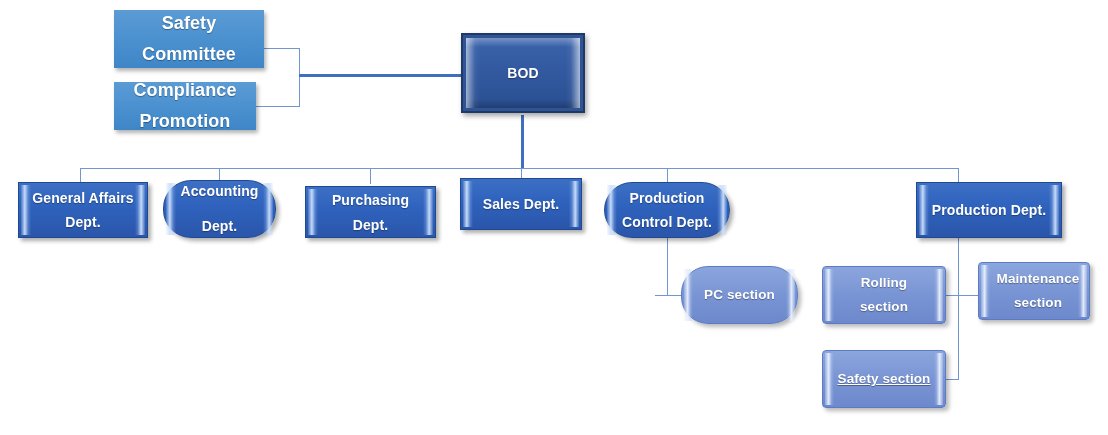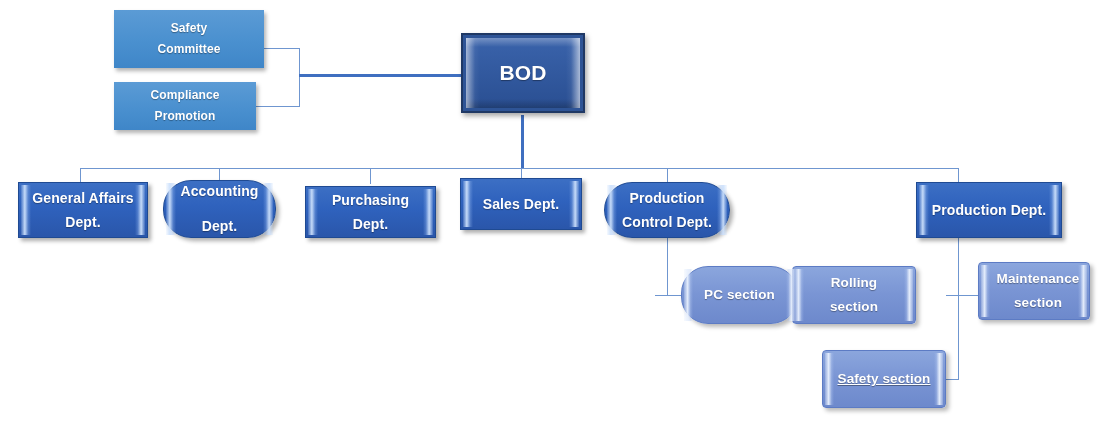--- a/index.html
+++ b/index.html
@@ -60,29 +60,29 @@
     position: relative;
     z-index: 3;
     padding: 0 12px;
     white-space: pre-line;
   }
 
   
   .node.flat {
     background: linear-gradient(180deg, #5b9bd5 0%, #4a90cf 55%, #3f86c8 100%);
     box-shadow: 2px 3px 4px rgba(0,0,0,0.30);
-    font-size: 12px;
+    font-size: 18px;
   }
 
   
   .node.bevel-dark {
     background: #2e5496;
     border: 2px solid #1f3864;
     box-shadow: 2px 3px 5px rgba(0,0,0,0.35);
-    font-size: 21px;
+    font-size: 14px;
   }
   .node.bevel-dark::before {
     content: "";
     position: absolute;
     left: 3px; top: 3px; right: 3px; bottom: 3px;
     background:
       linear-gradient(90deg,
         rgba(255,255,255,0.55) 0px,
         rgba(255,255,255,0.05) 9px,
         rgba(255,255,255,0.00) 14px,
@@ -212,21 +212,21 @@
     <span class="label">General Affairs
 Dept.</span>
   </div>
 
   <div class="node dept" style="left:163px; top:180px; width:113px; height:58px; line-height:1.25;border-radius:28px;">
     <span class="label">Accounting
 
 Dept.</span>
   </div>
 
-  <div class="node dept" style="left:305px; top:186px; width:131px; height:52px;">
+  <div class="node dept" style="left:305px; top:186px; width:131px; height:52px;align-items:flex-end;">
     <span class="label">Purchasing Dept.</span>
   </div>
 
   <div class="node dept" style="left:460px; top:178px; width:122px; height:52px;">
     <span class="label">Sales Dept.</span>
   </div>
 
   <div class="node dept" style="left:604px; top:182px; width:126px; height:56px;border-radius:28px;">
     <span class="label">Production
 Control Dept.</span>
@@ -234,21 +234,21 @@
 
   <div class="node dept" style="left:916px; top:182px; width:146px; height:56px;">
     <span class="label">Production Dept.</span>
   </div>
 
 
   <div class="node section" style="left:681px; top:266px; width:117px; height:58px;border-radius:27px;">
     <span class="label">PC section</span>
   </div>
 
-  <div class="node section" style="left:792px; top:266px; width:124px; height:58px;">
+  <div class="node section" style="left:822px; top:266px; width:124px; height:58px;">
     <span class="label">Rolling section</span>
   </div>
 
   <div class="node section" style="left:978px; top:262px; width:112px; height:58px;padding-left:8px;">
     <span class="label">Maintenance
 section</span>
   </div>
 
   <div class="node section" style="left:822px; top:350px; width:124px; height:58px;text-decoration:underline;">
     <span class="label">Safety section</span>

